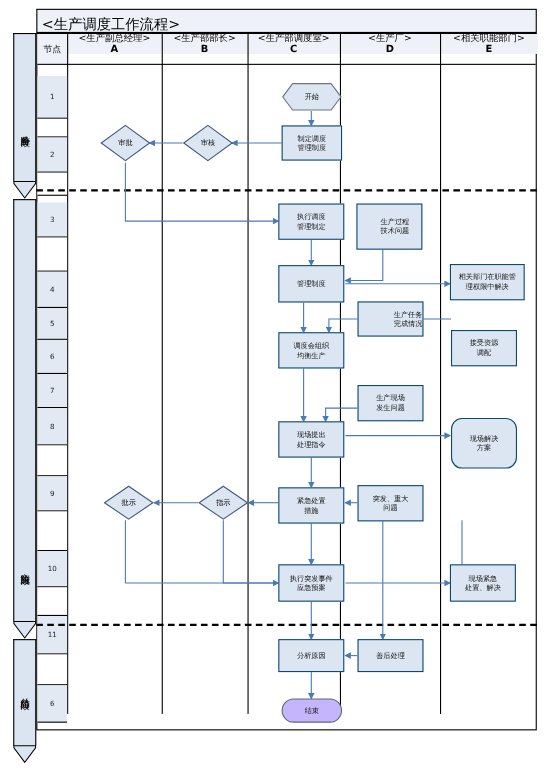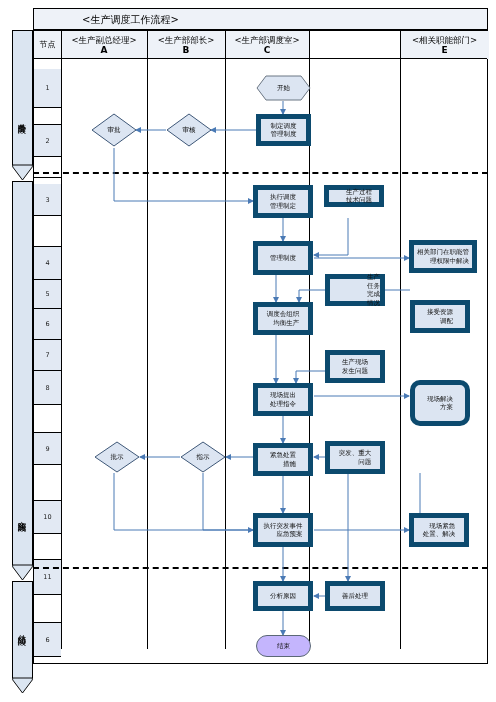--- a/index.html
+++ b/index.html
@@ -12,36 +12,36 @@
   #root{position:relative;width:496px;height:702px;}
 
   
   .title-frame{
     position:absolute;left:33px;top:8px;width:455px;height:22px;
     border:1px solid #000;background:#eef2f8;
     box-sizing:border-box;
   }
   .title-text{
     position:absolute;left:4px;top:4px;
-    font-size:10px;letter-spacing:0px;color:#000;white-space:nowrap;margin-left:44px;
+    font-size:13px;letter-spacing:0px;color:#000;white-space:nowrap;
   }
 
   
   .grid-frame{
     position:absolute;left:33px;top:30px;width:455px;height:634px;
     border:1px solid #000;box-sizing:border-box;background:transparent;
   }
 
   
   .vline{position:absolute;top:0;width:1px;background:#000;}
   
   .hline{position:absolute;left:0;width:100%;height:1px;background:#000;}
 
   .hdr-cell{
-    position:absolute;top:0;height:28px;
+    position:absolute;top:0;height:18px;
     display:flex;flex-direction:column;align-items:center;justify-content:center;
     background:#eef2f8;font-size:8.5px;line-height:10px;text-align:center;
     box-sizing:border-box;
   }
   .hdr-cell .code{font-weight:bold;font-size:9px;}
   .hdr-node{
     position:absolute;left:0;top:0;height:27px;width:27px;
     display:flex;align-items:center;justify-content:center;
     background:#eef2f8;font-size:8px;box-sizing:border-box;
   }
@@ -76,21 +76,21 @@
   .node-cell.shaded{background:#e2e9f3;}
   .node-cell.blank{background:#ffffff;}
 
   
   .shape{
     position:absolute;box-sizing:border-box;
     display:flex;align-items:center;justify-content:center;
     text-align:center;font-size:6.5px;line-height:8.5px;
     color:#111;background:#dce5f2;
   }
-  .shape.rect{border:5px solid #0c4a6e;text-align:right;}
+  .shape.rect{border:1px solid #0c4a6e;}
   .hexwrap{position:absolute;}
   .hexwrap svg{position:absolute;left:0;top:0;}
   .hexwrap .lbl{position:absolute;left:0;top:0;width:100%;height:100%;
     display:flex;align-items:center;justify-content:center;font-size:6.5px;}
   .diamondwrap{position:absolute;}
   .diamondwrap svg{position:absolute;left:0;top:0;}
   .diamondwrap .lbl{position:absolute;left:0;top:0;width:100%;height:100%;
     display:flex;align-items:center;justify-content:center;font-size:6.5px;}
   .shape.round{
     border:1px solid #5b6876;border-radius:11px;background:#c4b5fd;
@@ -142,20 +142,24 @@
       <span>&lt;生产副总经理&gt;</span>
       <span class="code">A</span>
     </div>
     <div class="hdr-cell" style="left:191px;width:84px;">
       <span>&lt;生产部调度室&gt;</span>
       <span class="code">C</span>
     </div>
     <div class="hdr-cell" style="left:113px;width:78px;">
       <span>&lt;生产部部长&gt;</span>
       <span class="code">B</span>
+    </div>
+    <div class="hdr-cell" style="left:275px;width:91px;">
+      <span>&lt;生产厂&gt;</span>
+      <span class="code">D</span>
     </div>
     <div class="hdr-cell" style="left:366px;width:89px;">
       <span>&lt;相关职能部门&gt;</span>
       <span class="code">E</span>
     </div>
 
     <div class="hline" style="top:27px;"></div>
 
     <div class="vline" style="left:27px;height:618px;"></div>
     <div class="vline" style="left:113px;height:618px;"></div>
@@ -271,21 +275,21 @@
   <div class="diamondwrap" style="left:91px;top:113px;width:46px;height:34px;">
     <svg width="46" height="34" viewBox="0 0 46 34">
       <polygon points="23,1 45,17 23,33 1,17" fill="#dce5f2" stroke="#3f5878" stroke-width="1"></polygon>
     </svg>
     <div class="lbl">审批</div>
   </div>
 
   <div class="shape rect" style="left:253px;top:185px;width:60px;height:33px;white-space:pre-line;">执行调度
 管理制定</div>
 
-  <div class="shape rect" style="left:324px;top:185px;width:60px;height:22px;white-space:pre-line;padding-left:10px;">生产过程
+  <div class="shape rect" style="left:324px;top:185px;width:60px;height:42px;white-space:pre-line;padding-left:10px;">生产过程
 技术问题</div>
 
   <div class="shape rect" style="left:253px;top:241px;width:60px;height:34px;white-space:pre-line;">管理制度</div>
 
   <div class="shape rect" style="left:409px;top:240px;width:68px;height:33px;white-space:pre-line;">相关部门在职能管
 理权限中解决</div>
 
   <div class="shape rect" style="left:325px;top:274px;width:60px;height:32px;white-space:pre-line;padding-left:32px;">生产任务
 完成情况</div>
 

